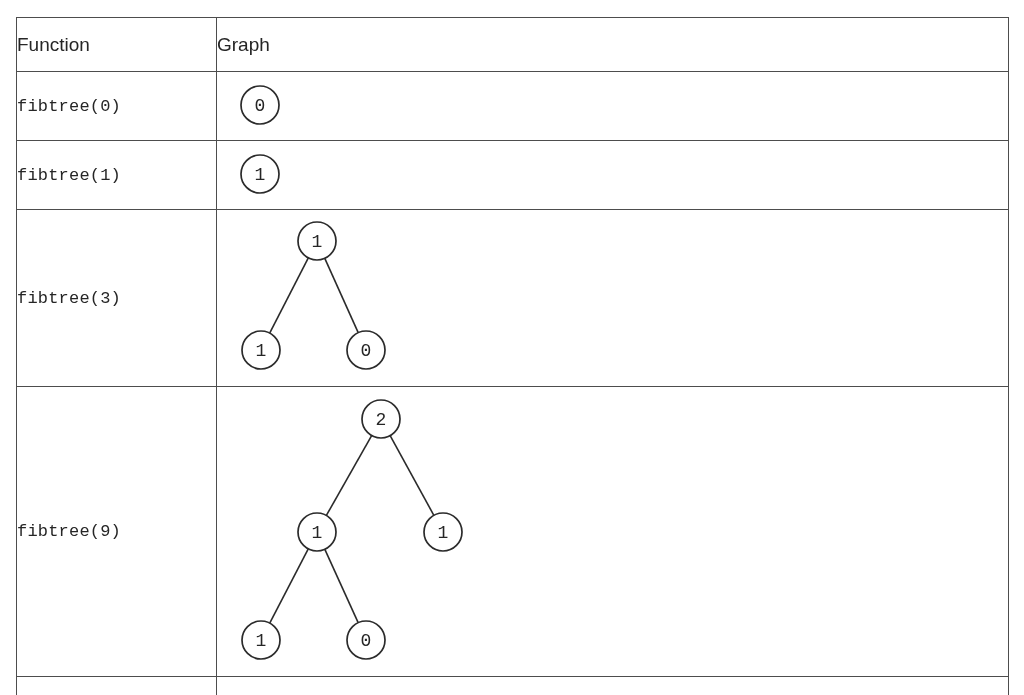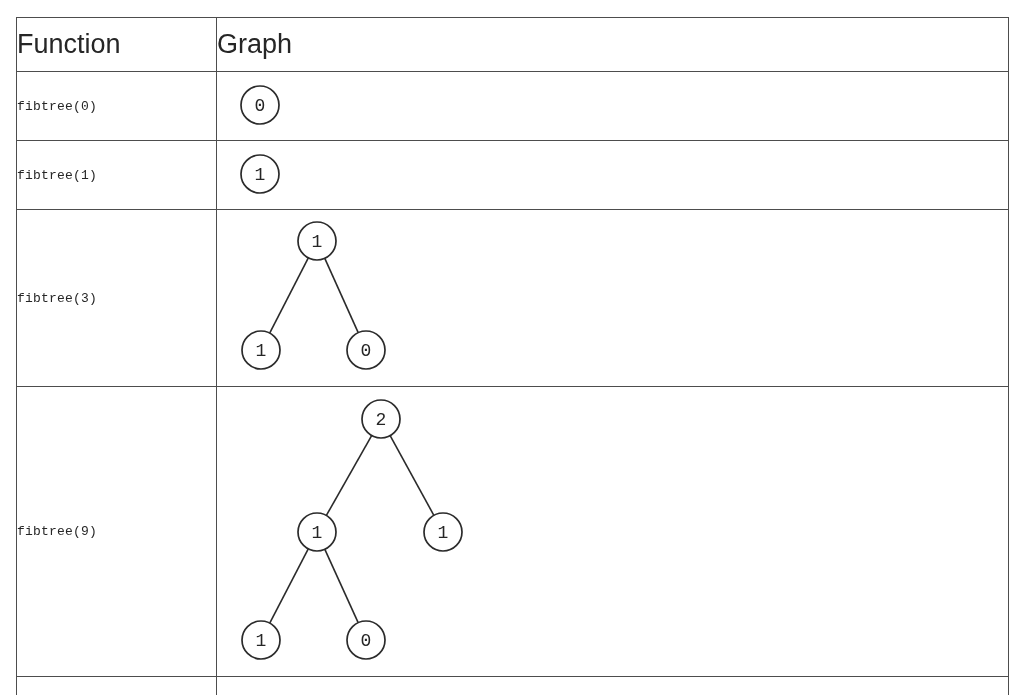--- a/index.html
+++ b/index.html
@@ -35,29 +35,29 @@
     vertical-align: middle;
     background: #ffffff;
   }
   col.c-fn  { width: 200px; }
   col.c-gr  { width: 792px; }
 
   .hdr {
     height: 53px;
     text-align: left;
     font-weight: normal;
-    font-size: 27px;
+    font-size: 19px;
     font-family: "Liberation Sans", sans-serif;
     color: #262626;
     padding-left: 20px;
   }
 
   .fn-cell {
     font-family: "Liberation Mono", monospace;
-    font-size: 13px;
+    font-size: 17px;
     color: #262626;
     padding-left: 22px;
     letter-spacing: 0.2px;
   }
 
   .graph-cell {
     position: relative;
     padding: 0;
   }
 

